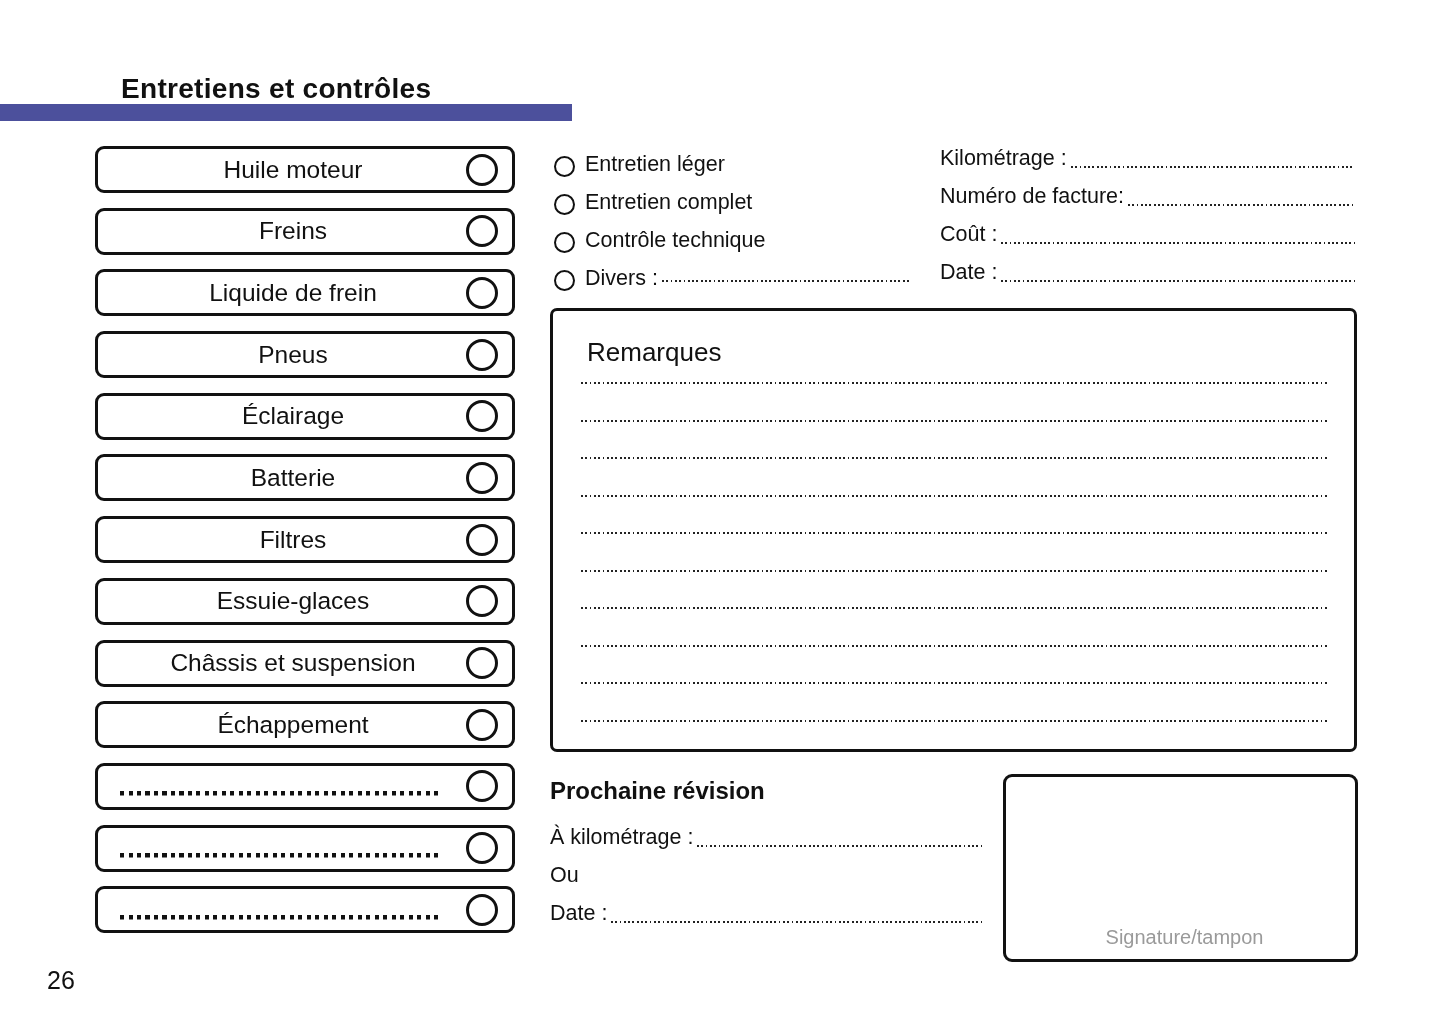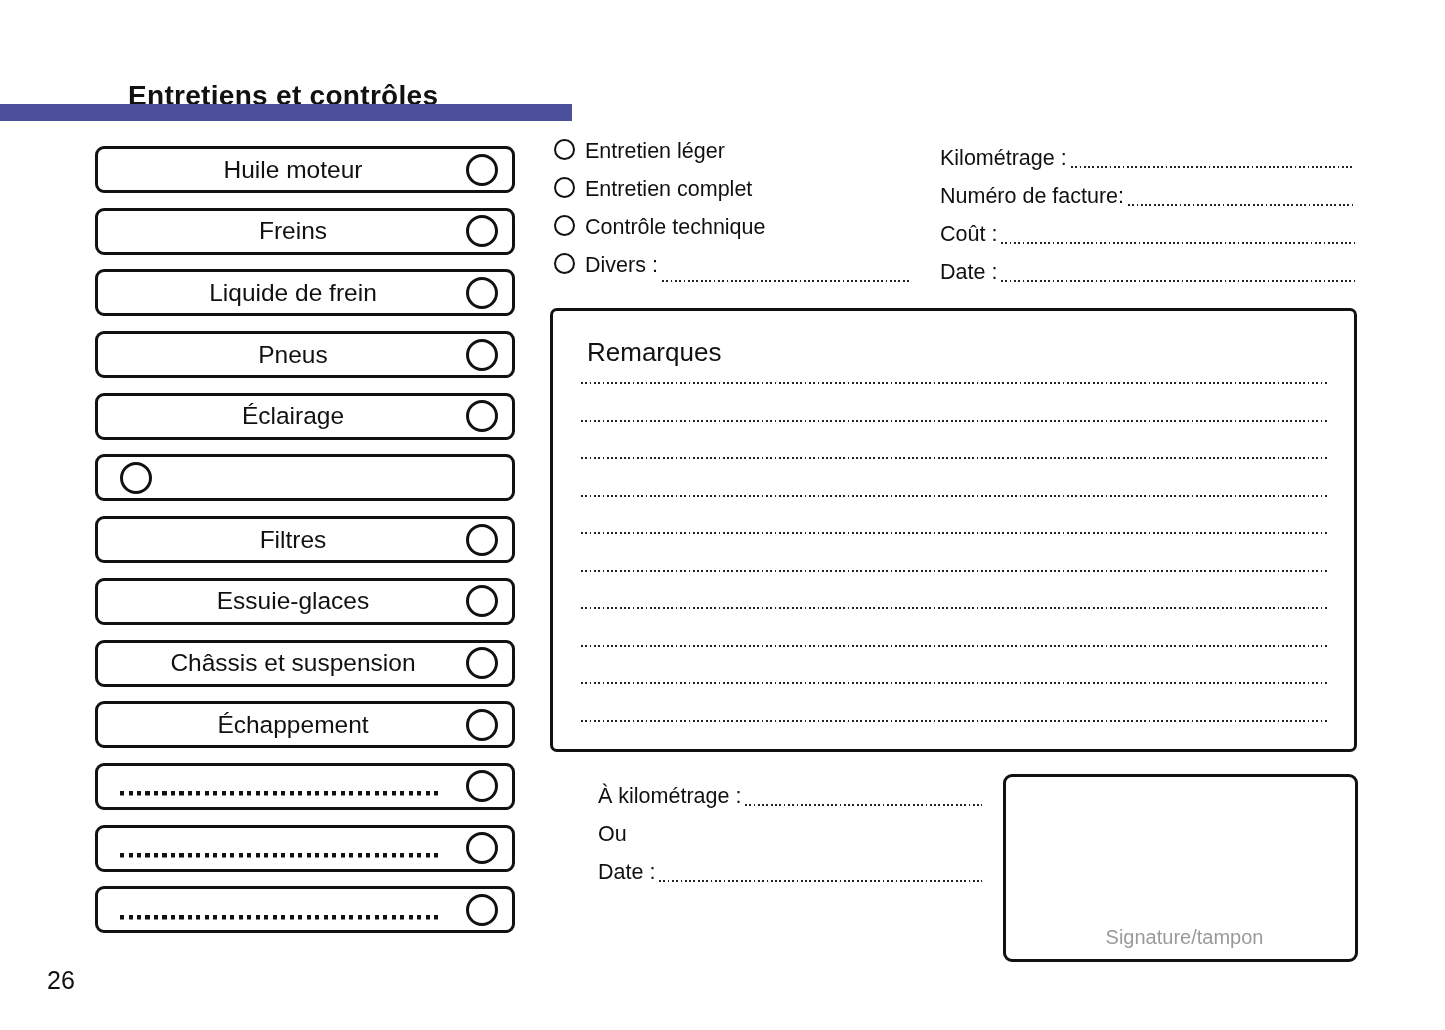--- a/index.html
+++ b/index.html
@@ -3,21 +3,21 @@
 <meta charset="utf-8">
 <style>
   html,body { margin:0; padding:0; background:#ffffff; }
   .page {
     position:relative; width:1445px; height:1030px; background:#ffffff;
     font-family:"Liberation Sans", sans-serif; color:#111; overflow:hidden;
   }
 
   
   .page-title {
-    position:absolute; left:117px; top:70px; margin:11px;
+    position:absolute; left:117px; top:70px; margin:4px;
     font-size:28px; font-weight:bold; letter-spacing:0.3px; line-height:30px;
   }
   .accent-bar { position:absolute; left:0; top:104px; width:572px; height:17px; }
 
   
   .checklist {
     position:absolute; left:95px; top:146px; width:420px;
     display:flex; flex-direction:column; gap:14.7px;
   }
   .check-row {
@@ -32,21 +32,21 @@
   }
   .row-dots {
     flex:1; align-self:stretch; margin-right:24px;
     background-image:repeating-linear-gradient(to right,#111 0 4px,transparent 4px 8.5px);
     background-size:100% 4.5px; background-repeat:no-repeat;
     background-position:left bottom 11px;
   }
 
   
   .service-types { position:absolute; left:554px; top:139px; width:356px; }
-  .service-row { height:38px; display:flex; align-items:flex-start; }
+  .service-row { height:38px; display:flex; align-items:flex-end; }
   .radio-circle {
     flex:none; width:21px; height:21px; box-sizing:border-box;
     border:2.5px solid #111; border-radius:50%; margin-right:10px;
   }
   .service-label { font-size:21.5px; white-space:nowrap; }
 
   
   .leader {
     flex:1; align-self:stretch; margin-left:4px;
     background-image:repeating-linear-gradient(to right,#222 0 1.8px,transparent 1.8px 4.3px);
@@ -72,21 +72,21 @@
   .remark-line {
     height:37.5px;
     background-image:repeating-linear-gradient(to right,#222 0 1.8px,transparent 1.8px 4.3px);
     background-size:100% 2.3px; background-repeat:no-repeat;
     background-position:left bottom;
   }
 
   
   .next-service { position:absolute; left:550px; top:777px; width:432px; }
   .next-title { margin:0 0 13px 0; font-size:24px; font-weight:bold; line-height:28px; }
-  .ns-row { height:38px; display:flex;margin-left:48px; }
+  .ns-row { height:38px; display:flex; }
   .ns-label { font-size:21.5px; line-height:38px; white-space:nowrap; }
 
   
   .signature-box {
     position:absolute; left:1003px; top:774px; width:355px; height:188px;
     box-sizing:border-box; border:3px solid #111; border-radius:9px;
   }
   .signature-label {
     position:absolute; left:0; right:0; bottom:10px;
     text-align:center; font-size:20px; color:#9a9a9a;padding-left:8px;
@@ -118,20 +118,21 @@
     </div>
     <div class="check-row">
       <span class="row-label">Pneus</span>
       <span class="check-circle"></span>
     </div>
     <div class="check-row">
       <span class="row-label">Éclairage</span>
       <span class="check-circle"></span>
     </div>
     <div class="check-row">
+      <span class="row-label">Batterie</span>
       <span class="check-circle"></span>
     </div>
     <div class="check-row">
       <span class="row-label">Filtres</span>
       <span class="check-circle"></span>
     </div>
     <div class="check-row">
       <span class="row-label">Essuie-glaces</span>
       <span class="check-circle"></span>
     </div>
@@ -209,20 +210,21 @@
       <div class="remark-line"></div>
       <div class="remark-line"></div>
       <div class="remark-line"></div>
       <div class="remark-line"></div>
       <div class="remark-line"></div>
       <div class="remark-line"></div>
     </div>
   </div>
 
   <div class="next-service">
+    <h2 class="next-title">Prochaine révision</h2>
     <div class="ns-row">
       <span class="ns-label">À kilométrage :</span>
       <span class="leader"></span>
     </div>
     <div class="ns-row">
       <span class="ns-label">Ou</span>
     </div>
     <div class="ns-row">
       <span class="ns-label">Date :</span>
       <span class="leader"></span>

